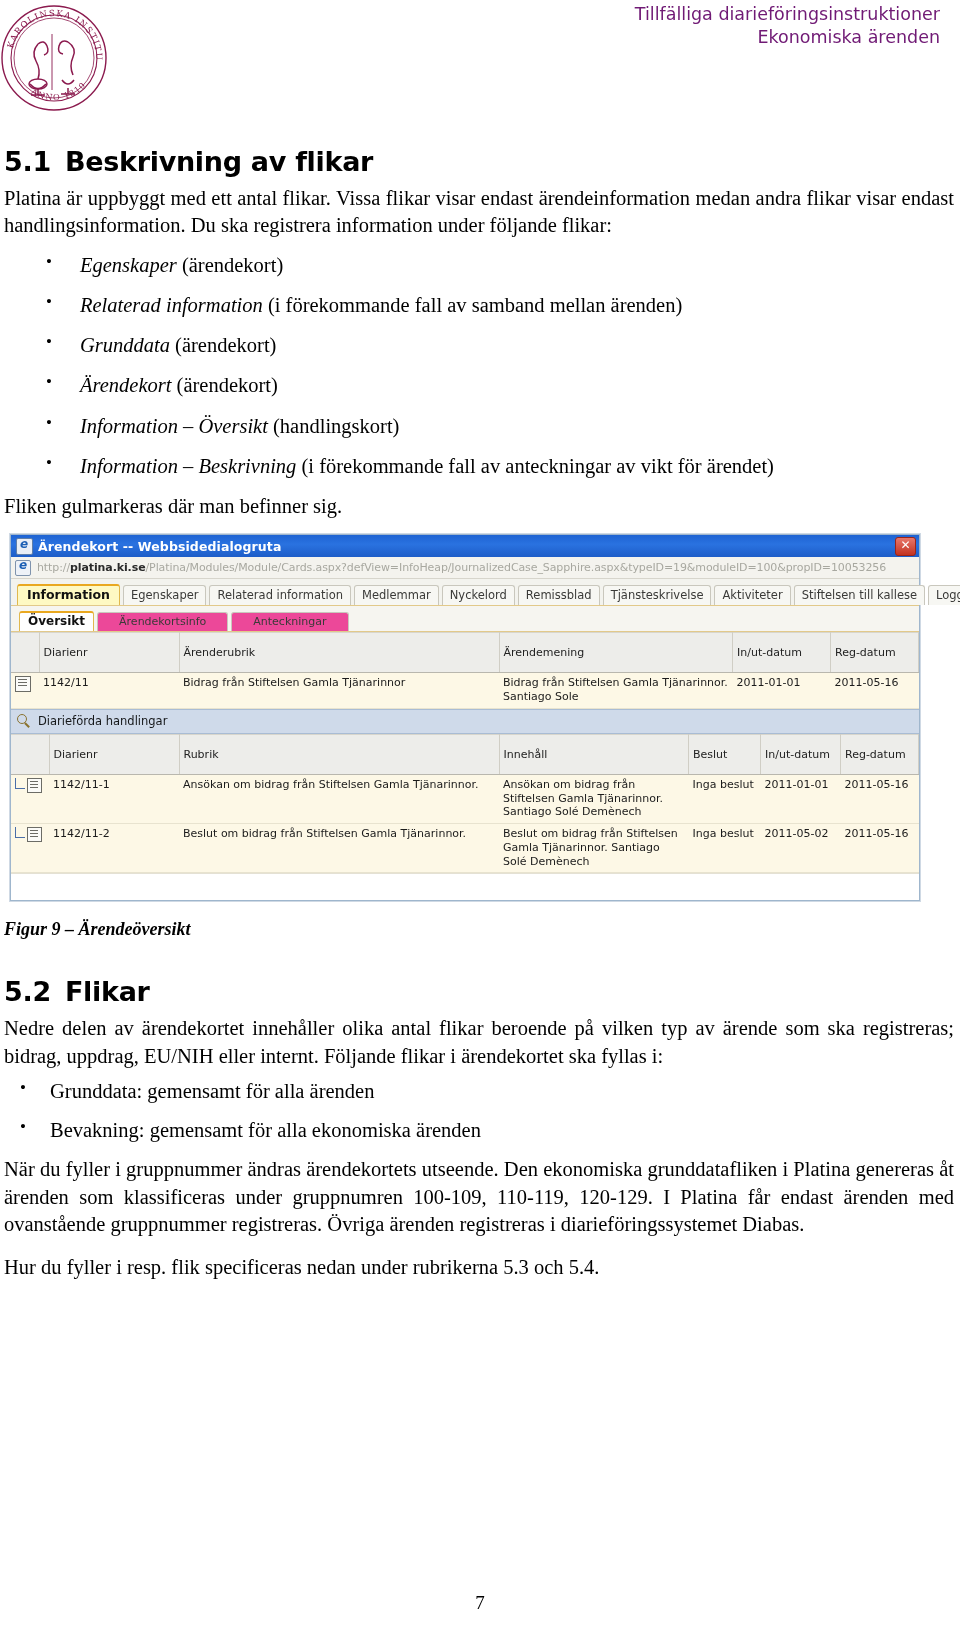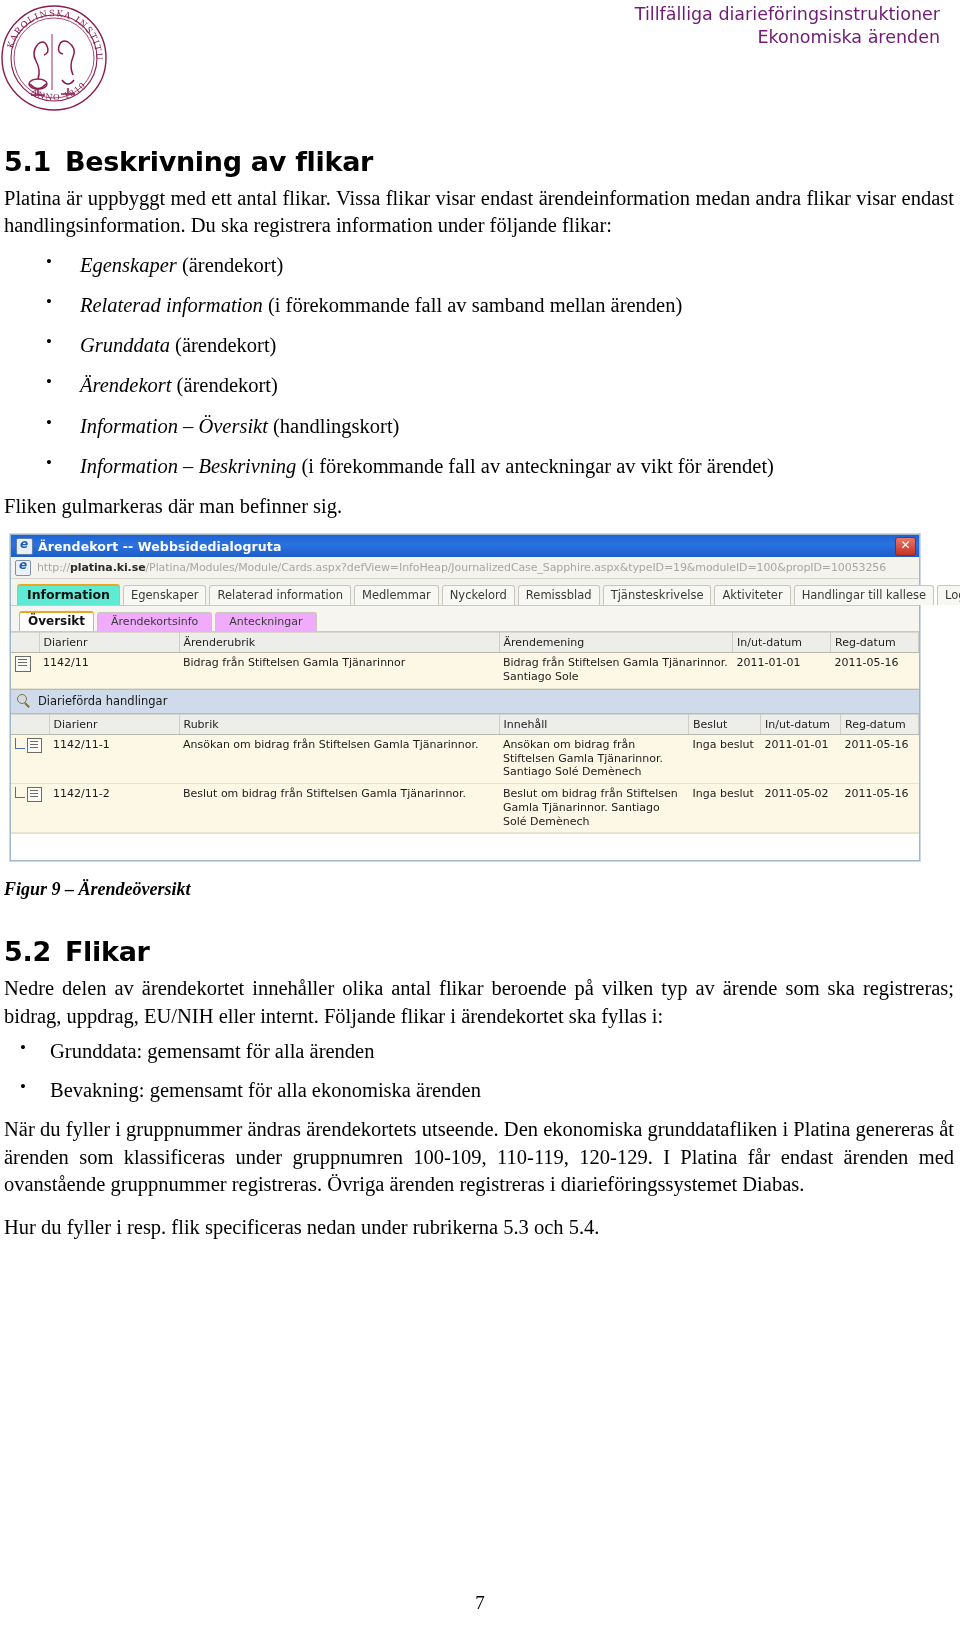--- a/index.html
+++ b/index.html
@@ -228,44 +228,44 @@
     background: #f7f7f3;
     border: 1px solid #c9c7bd;
     border-bottom: none;
     border-radius: 3px 3px 0 0;
     padding: 3px 7px 3px 7px;
     margin-right: 3px;
     white-space: nowrap;
     line-height: 13px;
   }
   .tab.active {
-    background: #5eead4;
+    background: #fef9c3;
     border-color: #e0b84e;
     border-top: 2px solid #e9a820;
     font-weight: bold;
     font-size: 12.5px;
     color: #111;
     padding: 2px 9px 4px 9px;
   }
   .tabs-sub {
     display: flex;
     align-items: flex-end;
     padding: 4px 0 0 8px;
     background: #f6f5f0;
     border-bottom: 1px solid #e2c98a;
     height: 21px;
   }
   .subtab {
     font-size: 11px;
     color: #3a3a38;
-    background: #f0abfc;
+    background: #ec4899;
     border: 1px solid #c9c7bd;
     border-bottom: none;
     border-radius: 3px 3px 0 0;
-    padding: 3px 13px;
+    padding: 3px 21px;
     margin-right: 3px;
     white-space: nowrap;
     line-height: 12px;
   }
   .subtab.active {
     background: #ffffff;
     border-color: #e0b84e;
     border-top: 2px solid #e9a820;
     font-weight: bold;
     font-size: 12px;
@@ -280,21 +280,21 @@
     table-layout: fixed;
   }
   table.grid th {
     background: #ededea;
     border-top: 1px solid #d8d6cd;
     border-bottom: 1px solid #b9b7ae;
     border-right: 1px solid #d0cec5;
     text-align: left;
     font-weight: normal;
     color: #222;
-    padding: 2px 4px;
+    padding: 12px 4px;
     height: 15px;
     white-space: nowrap;
     overflow: hidden;
   }
   table.grid td {
     background: #fdf8e6;
     border-bottom: 1px solid #e8e3cf;
     padding: 3px 4px 4px 4px;
     vertical-align: top;
     color: #1b1b1b;
@@ -464,21 +464,21 @@
 
     <div class="tabs-main">
       <div class="tab active">Information</div>
       <div class="tab">Egenskaper</div>
       <div class="tab">Relaterad information</div>
       <div class="tab">Medlemmar</div>
       <div class="tab">Nyckelord</div>
       <div class="tab">Remissblad</div>
       <div class="tab">Tjänsteskrivelse</div>
       <div class="tab">Aktiviteter</div>
-      <div class="tab">Handlingar till kallese</div>
+      <div class="tab">Stiftelsen till kallese</div>
       <div class="tab">Logg</div>
     </div>
 
     <div class="tabs-sub">
       <div class="subtab active">Översikt</div>
       <div class="subtab">Ärendekortsinfo</div>
       <div class="subtab">Anteckningar</div>
     </div>
 
     <table class="grid">

